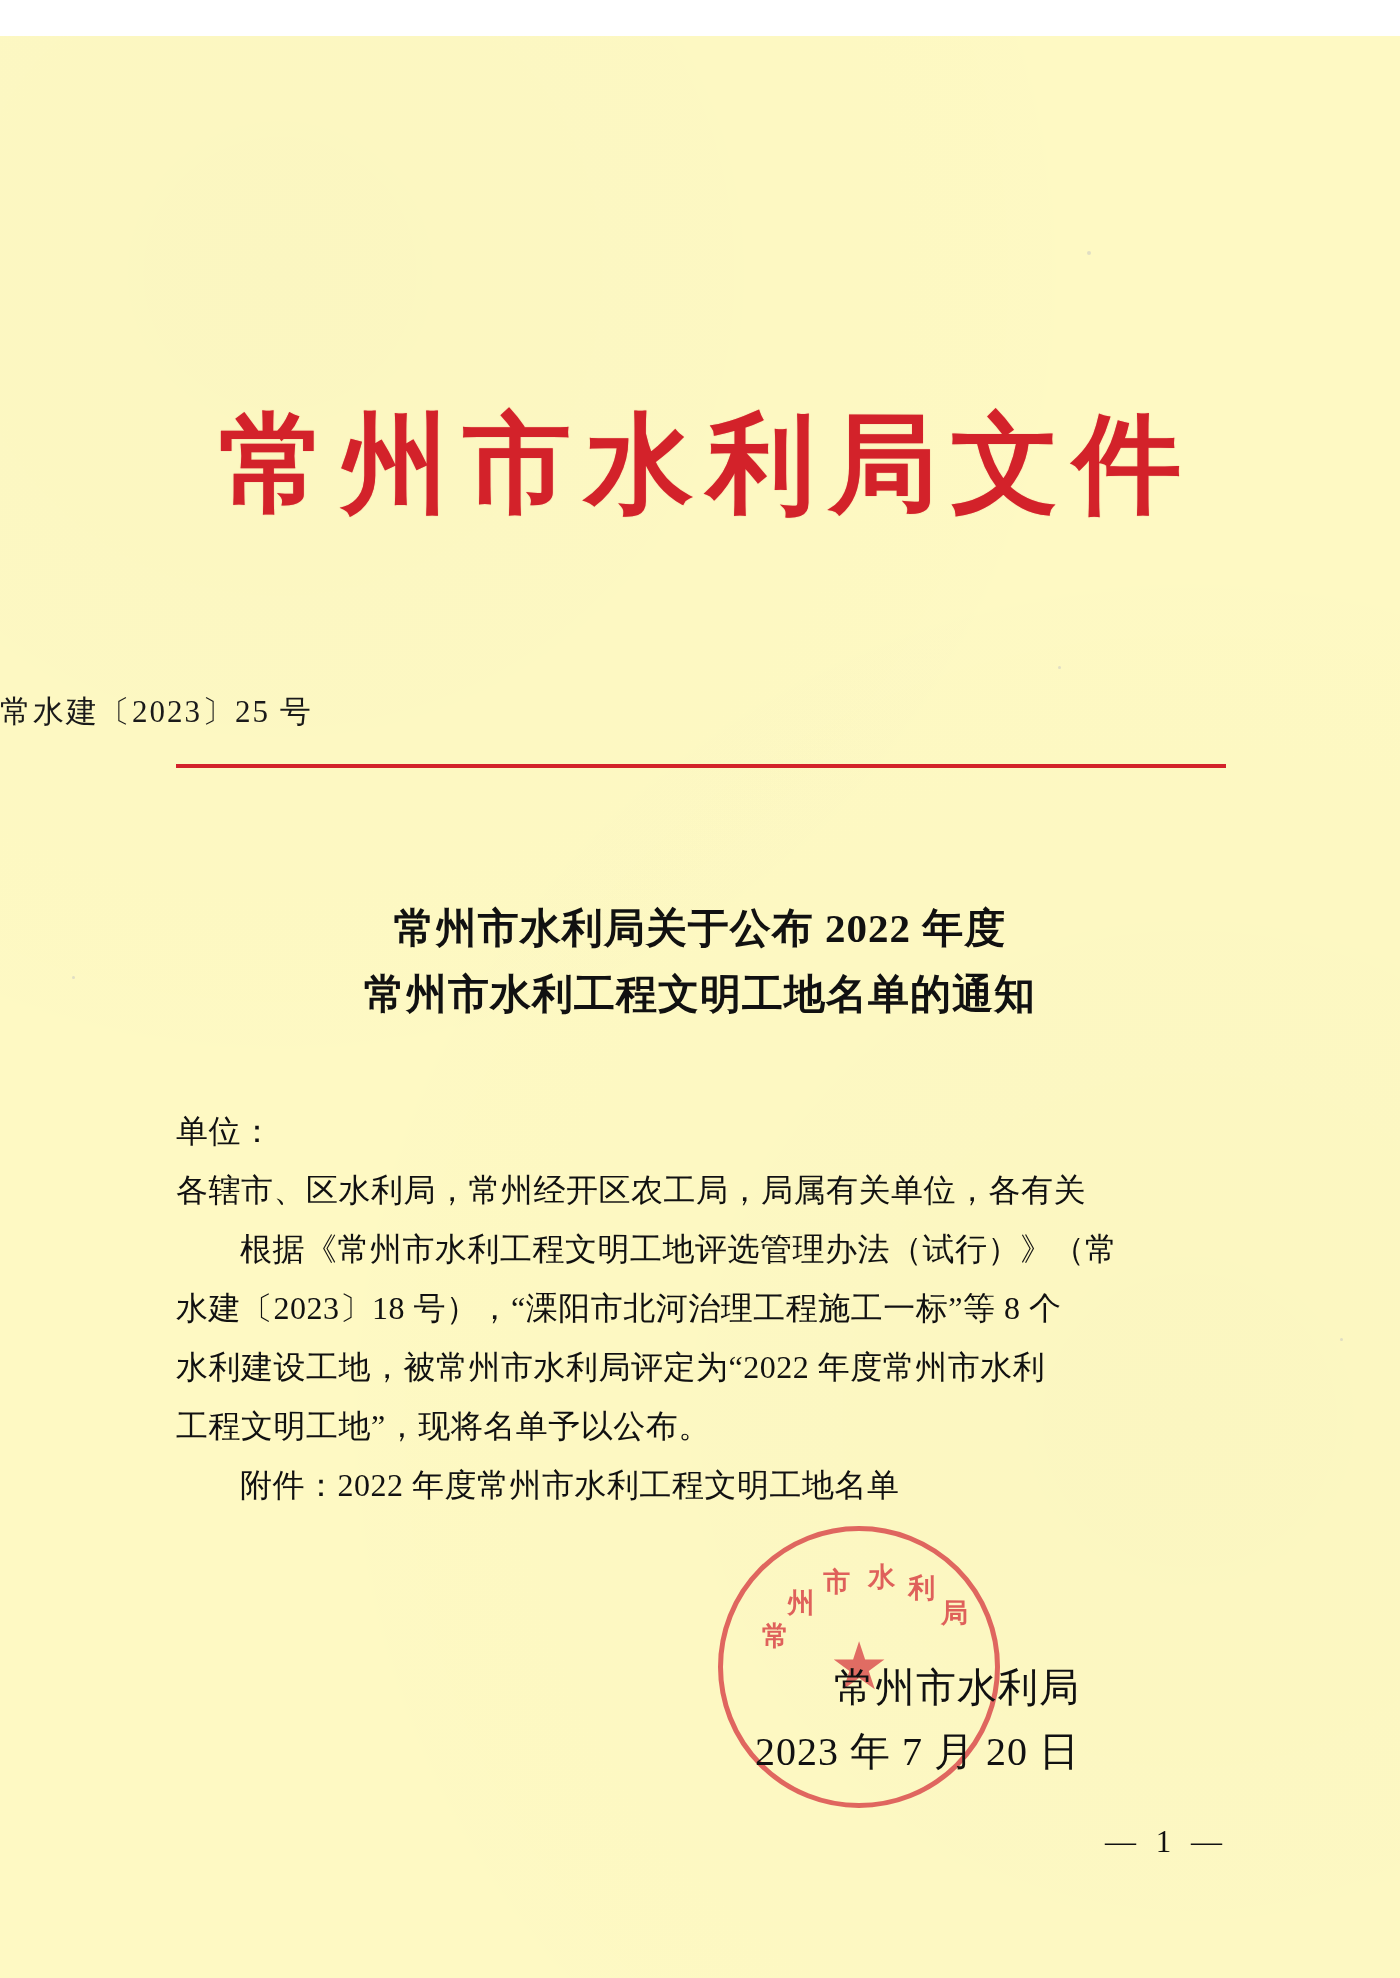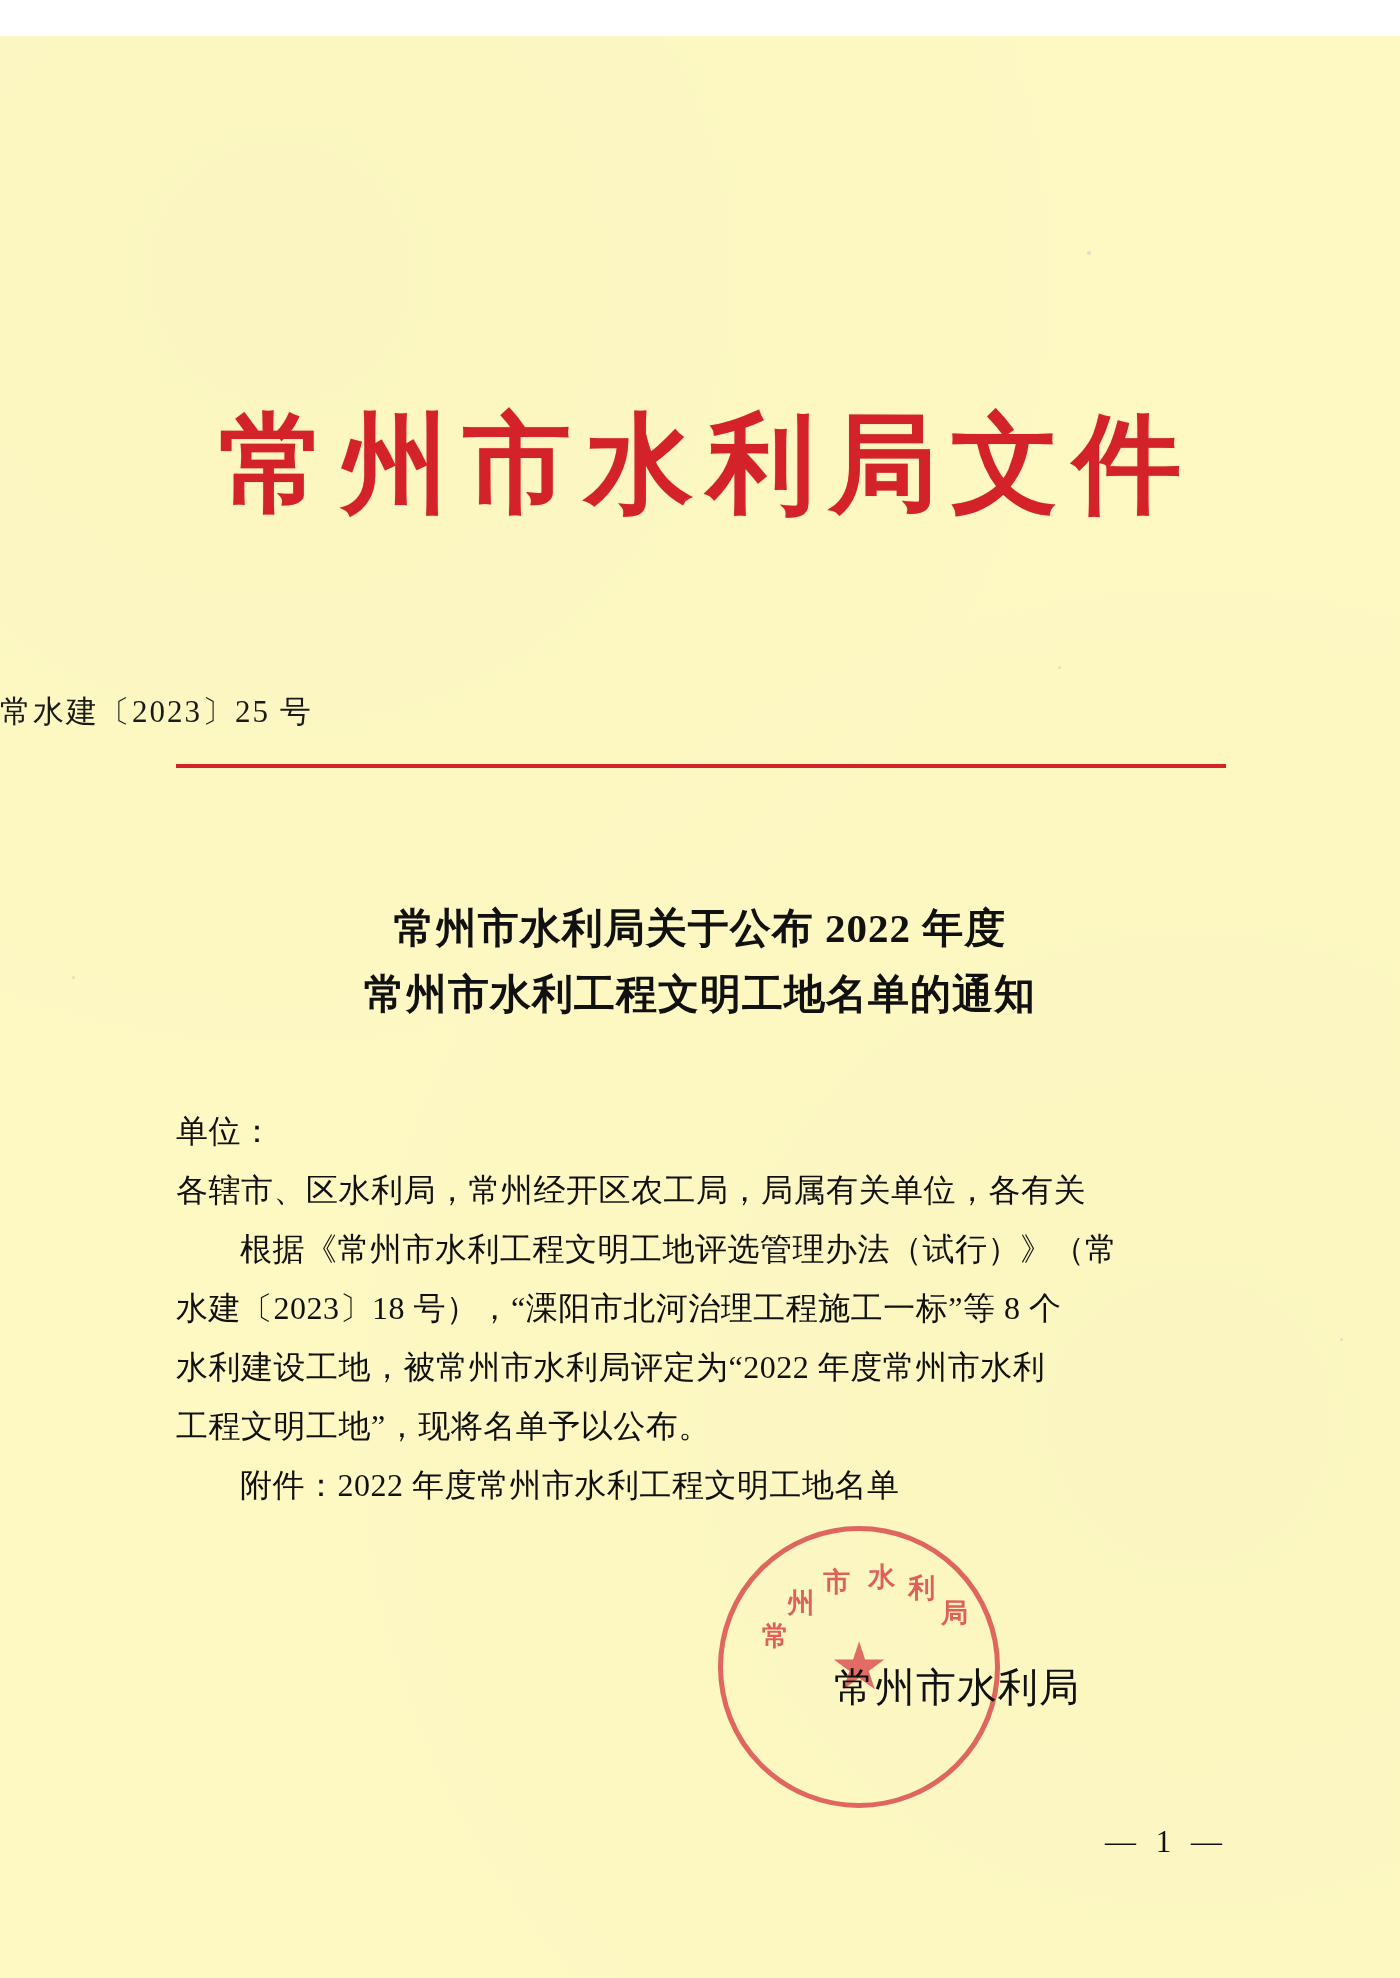--- a/index.html
+++ b/index.html
@@ -224,16 +224,17 @@
       <span style="transform: rotate(12deg) translate(-50%, -108px) rotate(-12deg);">水</span>
       <span style="transform: rotate(34deg) translate(-50%, -108px) rotate(-34deg);">利</span>
       <span style="transform: rotate(56deg) translate(-50%, -108px) rotate(-56deg);">局</span>
     </div>
     <div class="star">★</div>
     <div class="bottom-text"></div>
   </div>
 
   <div class="signature">
     <span class="sig-line">常州市水利局</span>
+    <span class="sig-date">2023 年 7 月 20 日</span>
   </div>
 
   <div class="page-number">— 1 —</div>
 </div>
 
 </body></html>

